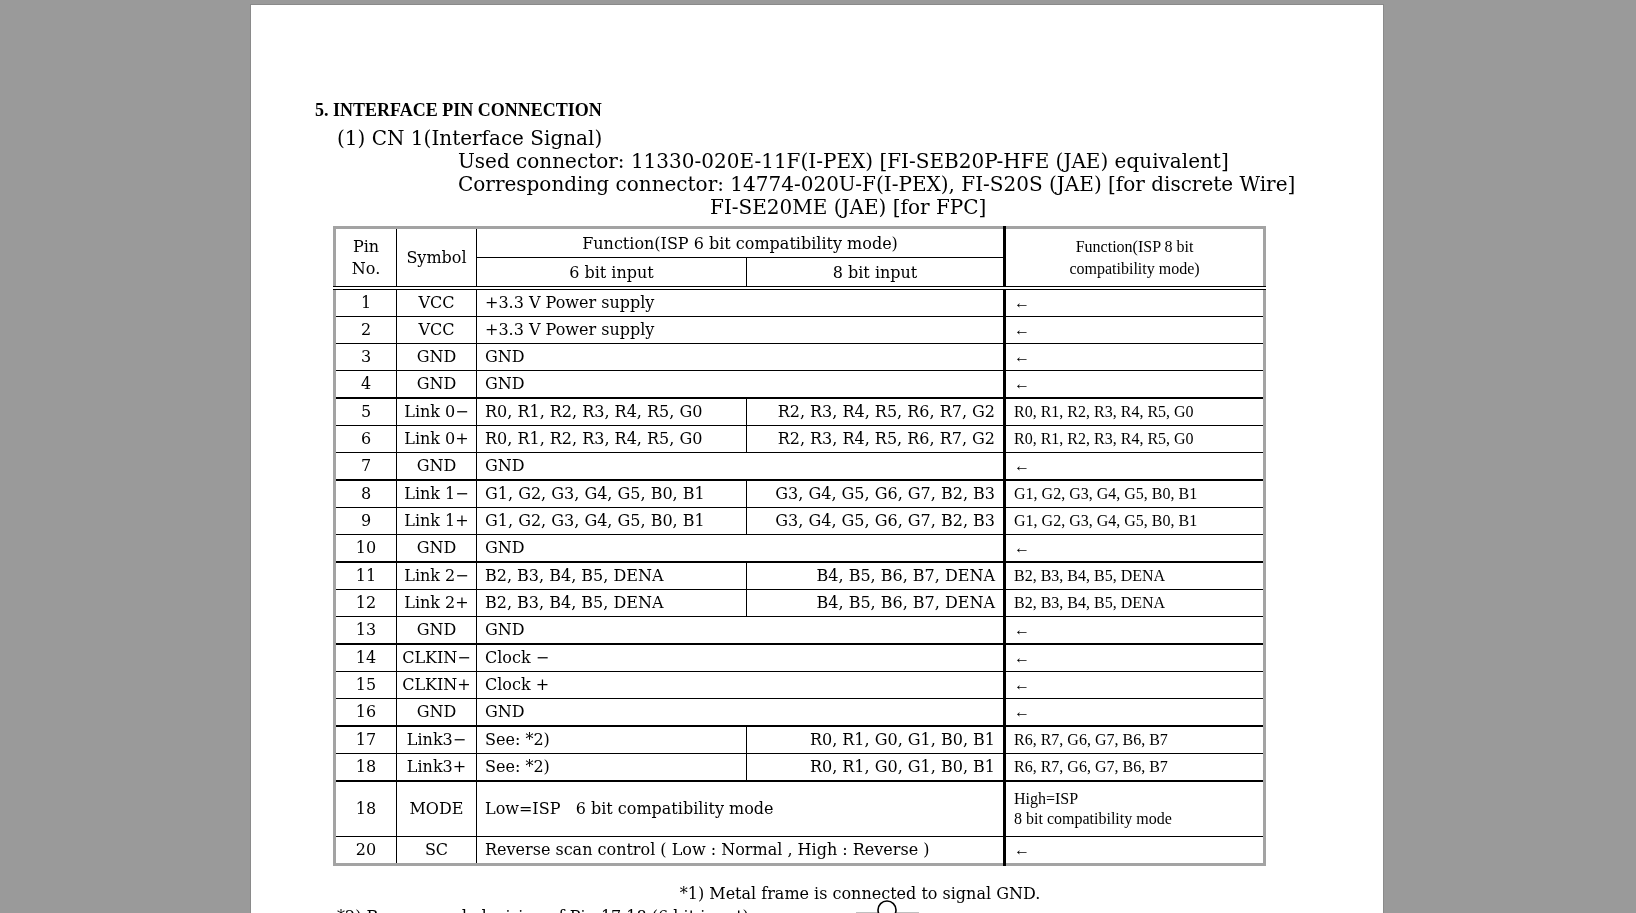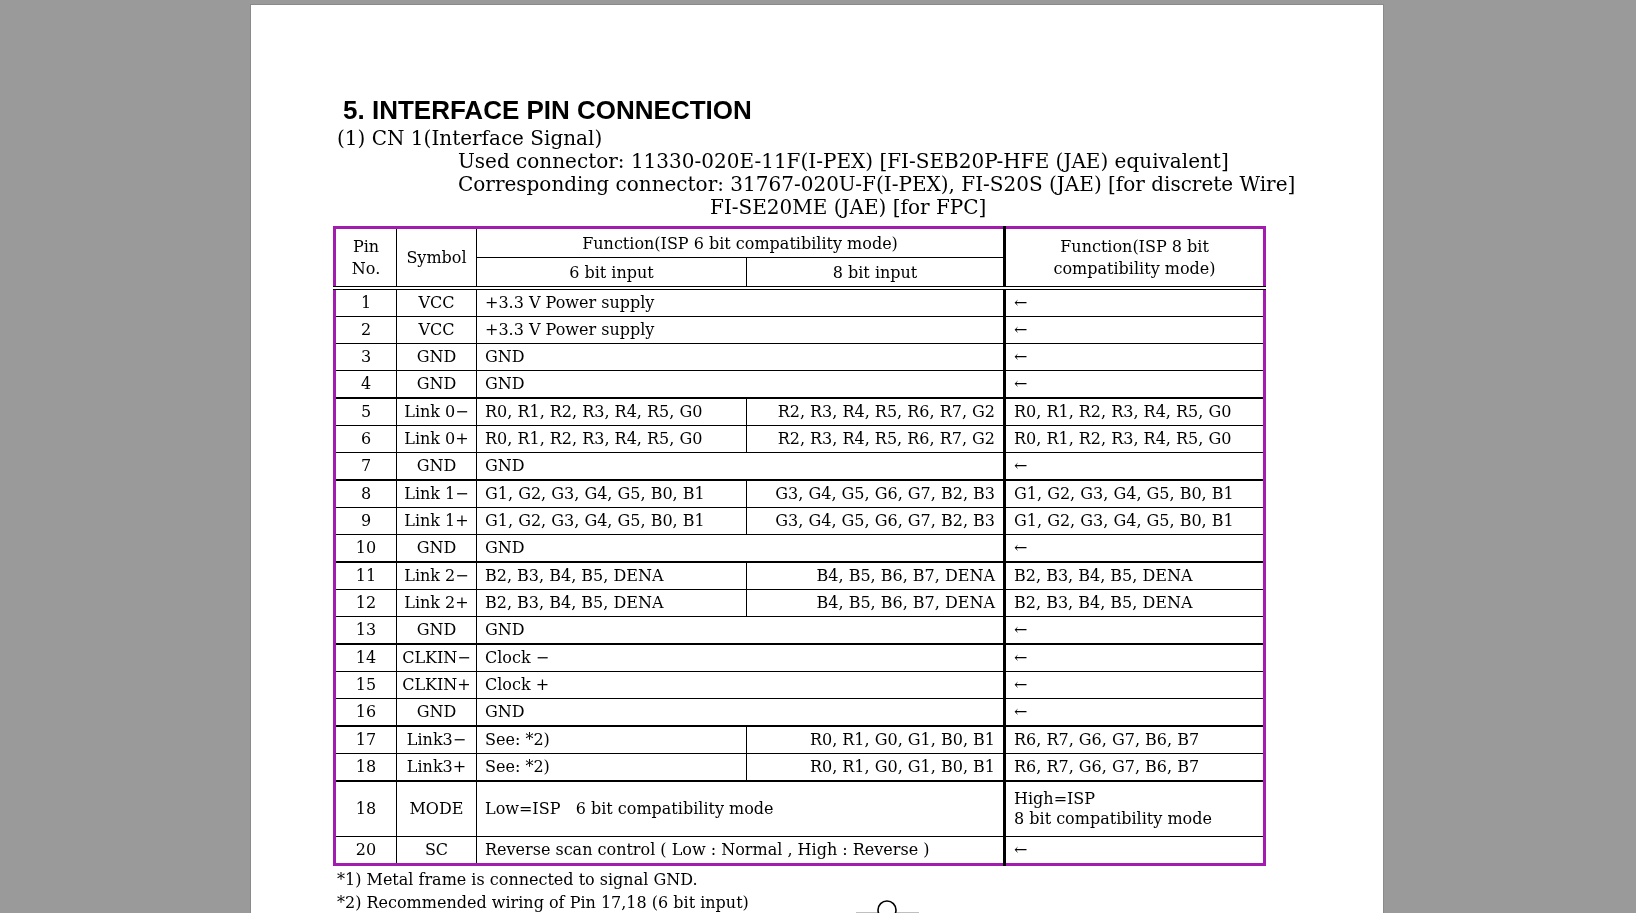--- a/index.html
+++ b/index.html
@@ -17,37 +17,37 @@
   }
   .page {
     position: absolute;
     left: 250px; top: 4px;
     width: 1134px; height: 1400px;
     background: #ffffff;
     border: 1px solid #8a8a8a;
     box-sizing: border-box;
   }
   .section-title {
-    margin: 92px 0 0 92px;
-    font-family: Liberation Sans, sans-serif;
+    margin: 92px 0 0 64px;
+    font-family: Liberation Serif, serif;
     font-weight: bold;
-    font-size: 26px;
+    font-size: 18px;
     line-height: 26px;
     letter-spacing: 0px;
   }
   .doc-line { font-size: 20px; line-height: 23px; white-space: pre; }
   .subsection   { margin: 4px 0 0 86px; }
   .indent-a     { margin-left: 207px; }
   .indent-b     { margin-left: 459px; }
   table.pintable {
     margin: 7px 0 0 82px;
     border-collapse: collapse;
     table-layout: fixed;
     width: 930px;
-    border: 3px solid #a21caf;
+    border: 3px solid #a3a3a3;
     font-size: 16px;
   }
   .pintable th, .pintable td {
     border: 1px solid #000;
     padding: 0 8px;
     overflow: hidden;
   }
   .pintable thead th {
     font-weight: normal;
     text-align: center;
@@ -56,45 +56,45 @@
   }
   .pintable thead .hdr-multiline { white-space: pre-line; line-height: 22px; }
   .pintable thead tr.hrow-b th,
   .pintable thead th[rowspan] { border-bottom: 4px double #000; }
   .pintable tbody td { height: 26px; line-height: 20px; }
   td.c-pin  { text-align: center; padding: 0; }
   td.c-sym  { text-align: center; padding: 0 2px; }
   td.c-six  { text-align: left; }
   td.c-eight{ text-align: right; }
   td.c-span { text-align: left; white-space: pre-wrap; }
-  .col-func8 { border-left: 3px solid #000 !important; }
+  .col-func8 { border-left: 3px solid #000 !important; font-family: Liberation Serif, serif; }
   td.c-func8 { text-align: left; white-space: pre-line; line-height: 23px; }
   tr.thick td { border-bottom: 2px solid #000; }
   tr.tall td { height: 54px; }
 
   .footnote { font-size: 16px; line-height: 23px; margin-left: 86px; }
-  .footnote-1 { margin-top: 2px; }
+  .footnote-1 { margin-top: 16px; text-align: center; }
 
   .partial-figure {
     position: absolute;
     left: 605px; top: 895px;
     width: 140px; height: 60px;
   }
   .partial-figure svg { display: block; }
 </style>
 </head>
 <body>
 
 <div class="viewer">
   <div class="page">
 
     <div class="section-title">5. INTERFACE PIN CONNECTION</div>
     <div class="doc-line subsection">(1) CN 1(Interface Signal)</div>
     <div class="doc-line indent-a">Used connector: 11330-020E-11F(I-PEX) [FI-SEB20P-HFE (JAE) equivalent]</div>
-    <div class="doc-line indent-a">Corresponding connector: 31767-020U-F(I-PEX), FI-S20S (JAE) [for discrete Wire]</div>
+    <div class="doc-line indent-a">Corresponding connector: 14774-020U-F(I-PEX), FI-S20S (JAE) [for discrete Wire]</div>
     <div class="doc-line indent-b">FI-SE20ME (JAE) [for FPC]</div>
 
     <table class="pintable">
       <colgroup>
         <col style="width:62px">
         <col style="width:80px">
         <col style="width:270px">
         <col style="width:258px">
         <col style="width:260px">
       </colgroup>

